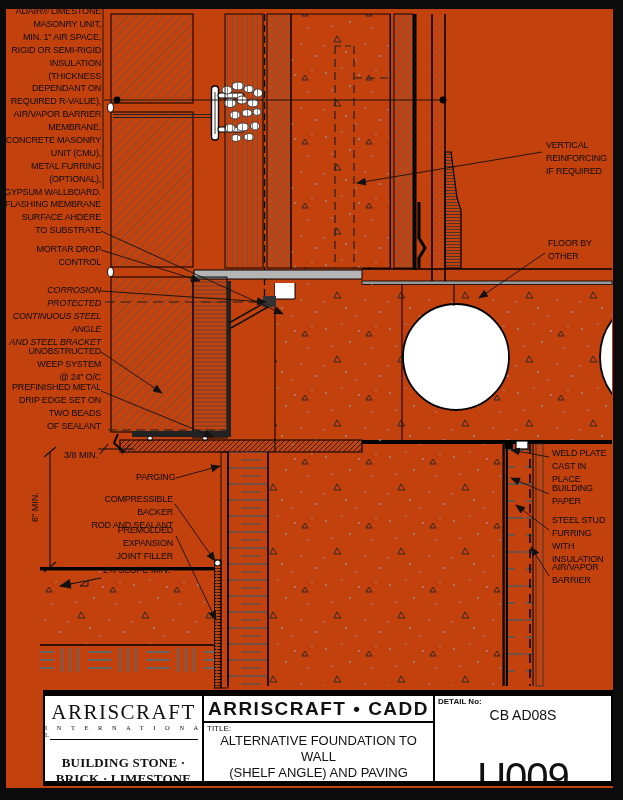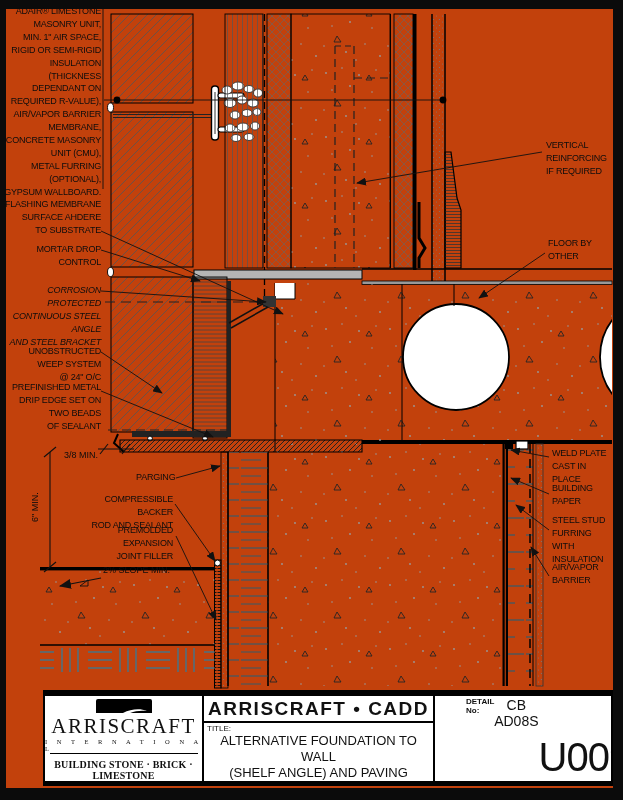--- a/index.html
+++ b/index.html
@@ -9,34 +9,34 @@
       white-space:pre-line;color:#0d0d0d;}
   .co.r{text-align:right;}
   .co.l{text-align:left;}
   .dim{position:absolute;font-size:9px;color:#0d0d0d;white-space:nowrap;}
   
   .tb{position:absolute;left:43px;top:690px;width:570px;height:96px;box-sizing:border-box;
       border:2px solid #000;border-top-width:6px;border-bottom-width:5px;display:flex;background:#fff;}
   .tb .c1{width:159px;border-right:2px solid #000;display:flex;flex-direction:column;align-items:center;box-sizing:border-box;padding-top:3px;}
   .tb .c2{width:231px;border-right:2px solid #000;display:flex;flex-direction:column;box-sizing:border-box;}
   .tb .c3{width:82px;border-right:2px solid #000;display:flex;flex-direction:column;box-sizing:border-box;}
-  .tb .c4{flex:1;display:flex;flex-direction:row;box-sizing:border-box;overflow:hidden;padding-left:28px;}
+  .tb .c4{flex:1;display:flex;flex-direction:column;box-sizing:border-box;overflow:hidden;}
   .tb .hdr{height:30px;border-bottom:2px solid #000;display:flex;align-items:center;justify-content:center;
            font-weight:bold;font-size:19px;letter-spacing:1.5px;}
   .tb .ttlLbl{font-size:8px;font-weight:normal;padding:1px 0 0 3px;}
   .tb .ttl{flex:1;display:flex;flex-direction:column;align-items:center;justify-content:center;
            font-size:13px;line-height:16px;text-align:center;}
   .tb .row{flex:1;border-bottom:1px solid #000;display:flex;flex-direction:column;box-sizing:border-box;}
   .tb .row:last-child{border-bottom:none;}
   .tb .sl{font-size:8px;font-weight:bold;padding:1px 0 0 3px;}
   .tb .sv{flex:1;display:flex;align-items:center;justify-content:center;font-size:10px;}
   .logoName{font-family:"Liberation Serif",serif;font-size:21px;letter-spacing:1.5px;margin-top:1px;}
   .logoIntl{font-size:6.5px;letter-spacing:4px;font-family:"Liberation Serif",serif;margin-top:-1px;}
-  .logoTag{font-size:10px;font-weight:bold;font-family:"Liberation Serif",serif;border-top:1px solid #000;
-           margin-top:1px;padding-top:5px;width:148px;text-align:center;letter-spacing:0.2px;}
+  .logoTag{font-size:13px;font-weight:bold;font-family:"Liberation Serif",serif;border-top:1px solid #000;
+           margin-top:1px;padding-top:15px;width:148px;text-align:center;letter-spacing:0.2px;}
   .detCode{font-size:14px;text-align:center;margin-top:1px;}
   .detNo{flex:1;display:flex;align-items:center;justify-content:center;font-size:40px;letter-spacing:-1px;line-height:0.9;margin-top:36px;}
   .rot90{transform:rotate(-90deg);transform-origin:0 0;}
 </style>
 </head>
 <body>
 
 <div id="sheet">
 
   

